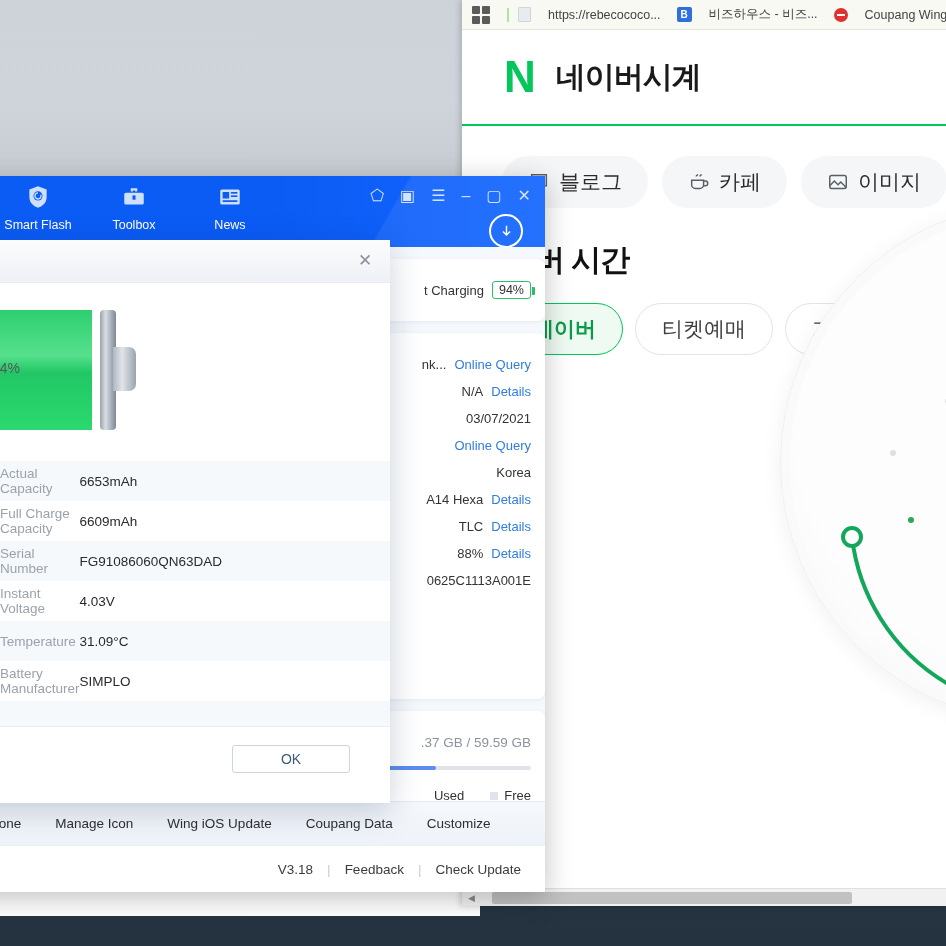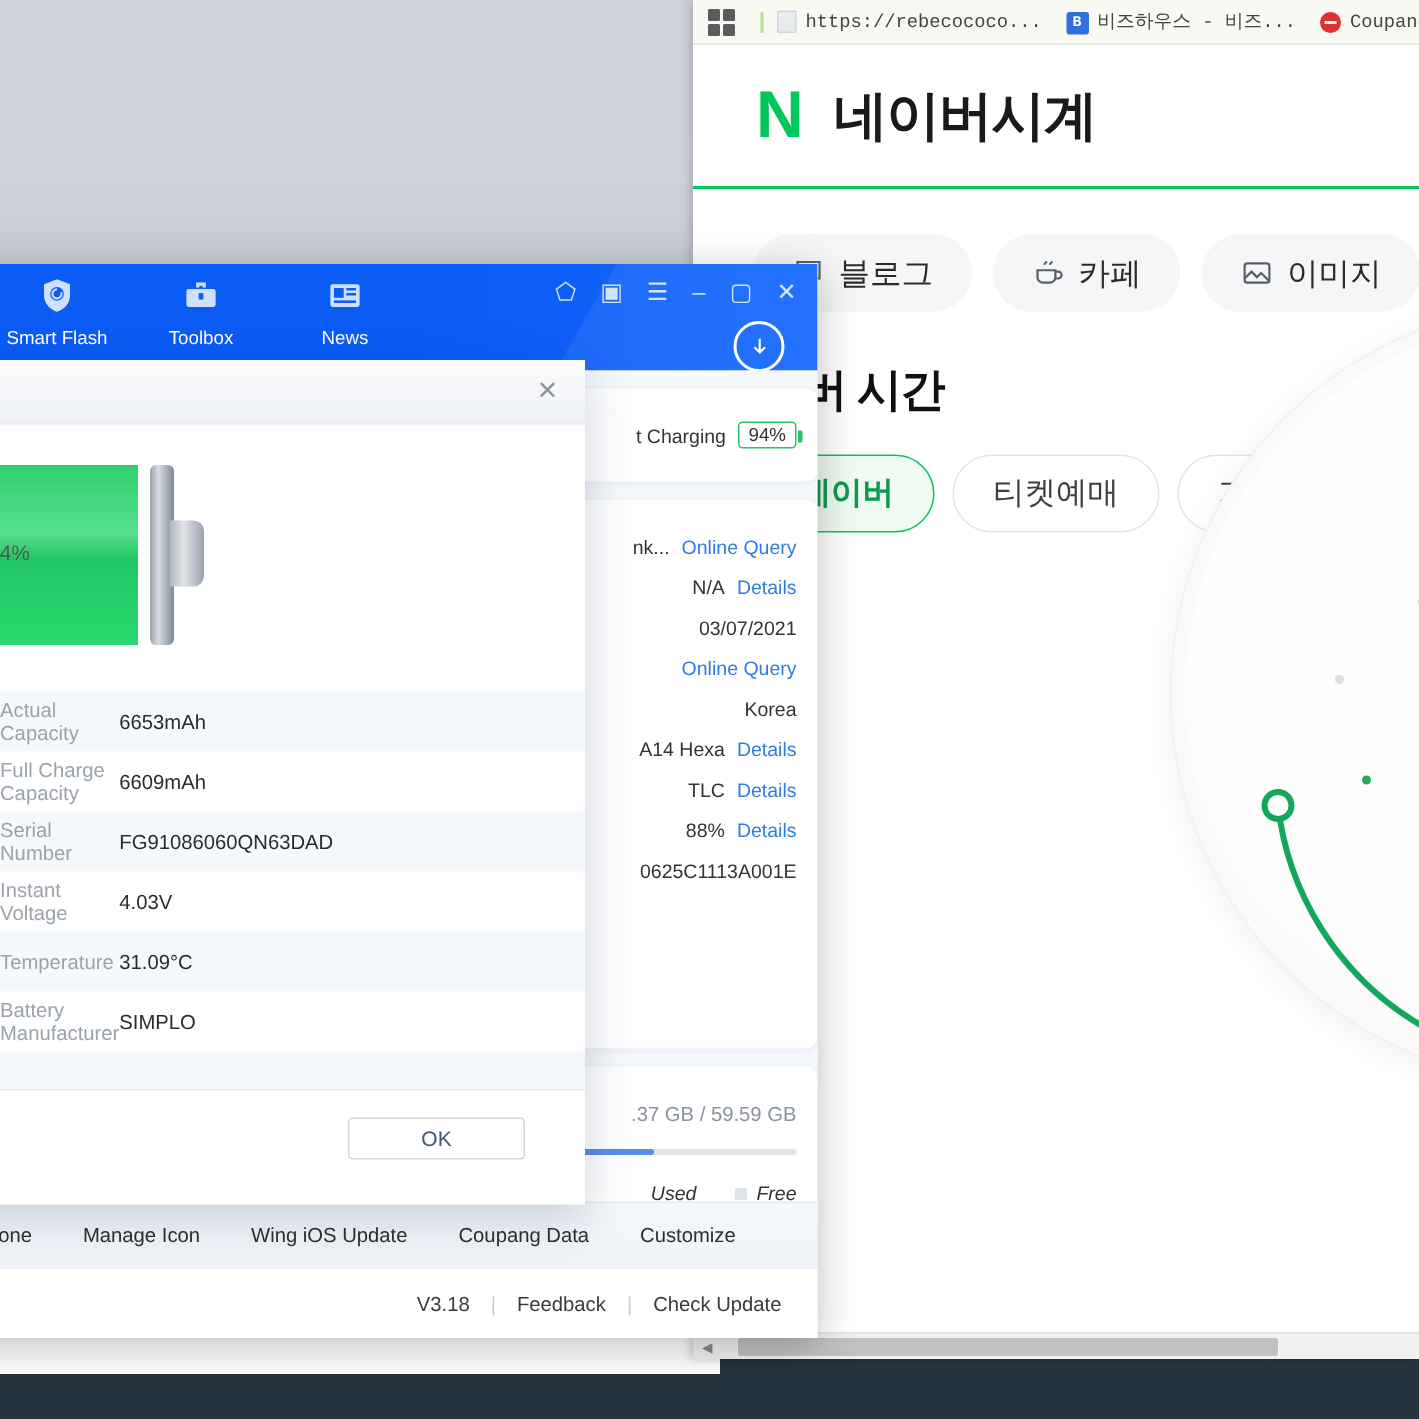--- a/index.html
+++ b/index.html
@@ -40,21 +40,21 @@
     font-size: 12.5px; color: #444;
     white-space: nowrap;
   }
   .fav-grid {
     width: 18px; height: 18px; margin-right: 8px;
     display: grid; grid-template-columns: 1fr 1fr; grid-template-rows: 1fr 1fr; gap: 2px;
     flex: 0 0 auto;
   }
   .fav-grid i { background: #5b5b5b; border-radius: 1px; display:block; }
   .fav-sep { width: 2px; height: 14px; background: #b8e09a; margin: 0 9px; flex:0 0 auto; }
-  .fav-item { display: flex; align-items: flex-end; gap: 6px; margin-right: 16px; flex: 0 0 auto; font-family: Liberation Mono, monospace; }
+  .fav-item { display: flex; align-items: center; gap: 17px; margin-right: 16px; flex: 0 0 auto; }
   .fav-ico-page {
     width: 13px; height: 15px; background: #e8ecef;
     border: 1px solid #cfd6db; border-radius: 1px;
   }
   .fav-ico-b {
     width: 15px; height: 15px; background: #2f6fe0; color: #fff;
     font-size: 10px; font-weight: bold; line-height: 15px; text-align: center;
     border-radius: 2px;
   }
   .fav-ico-red {
@@ -68,21 +68,21 @@
   
   #page { background:#fff; height: 876px; position: relative; }
   #naver-head {
     height: 96px; display: flex; align-items: center; padding-left: 42px; gap: 22px;
     border-bottom: 2px solid #03c75a;
   }
   #naver-logo {
     font-size: 44px; font-weight: bold; color: #03c75a; line-height: 1;
     letter-spacing: -2px;
   }
-  #naver-title { font-size: 36px; font-weight: bold; color: #1a1a1a; letter-spacing: -1px;}
+  #naver-title { font-size: 30px; font-weight: bold; color: #1a1a1a; letter-spacing: -1px;}
 
   #pill-row {
     display: flex; gap: 14px; padding: 30px 0 16px 40px; align-items: center;
     white-space: nowrap;
   }
   .pill {
     display: flex; align-items: center; gap: 9px;
     background: #f5f6f8; border-radius: 28px;
     height: 52px; padding: 0 26px;
     font-size: 21px; color: #2b2b2b; flex: 0 0 auto;
@@ -193,21 +193,21 @@
     content:''; position:absolute; right:-5px; top:5px; width:3px;height:8px;
     background:#2cbf6a; border-radius: 0 1px 1px 0;
   }
   #storage-text { text-align:right; padding-right:14px; font-size:13.5px; color:#8a94a0; margin-top:24px;}
   #storage-bar { margin: 16px 14px 0 0; height:4px; background:#dfe4ea; border-radius:2px;}
   #storage-bar i { display:block; height:100%; width: 40%; background:#5b8def; border-radius:2px; }
   #storage-legend {
     display:flex; justify-content:flex-end; gap: 26px; padding-right:14px; margin-top:18px;
     font-size: 13px; color:#333;
   }
-  #storage-legend b { font-weight: normal; font-style: italic; }
+  #storage-legend b { font-weight: normal; }
   .lg-sq { display:inline-block; width:8px;height:8px;background:#dfe4ea;margin-right:6px; }
 
   
   #plus-circle {
     position: absolute; left: 569px; top: 600px; width: 36px; height: 36px;
     border: 1px solid #c9ced6; border-radius: 50%;
     color: #b4bac3; font-size: 24px; line-height: 33px; text-align: center;
   }
 
   

